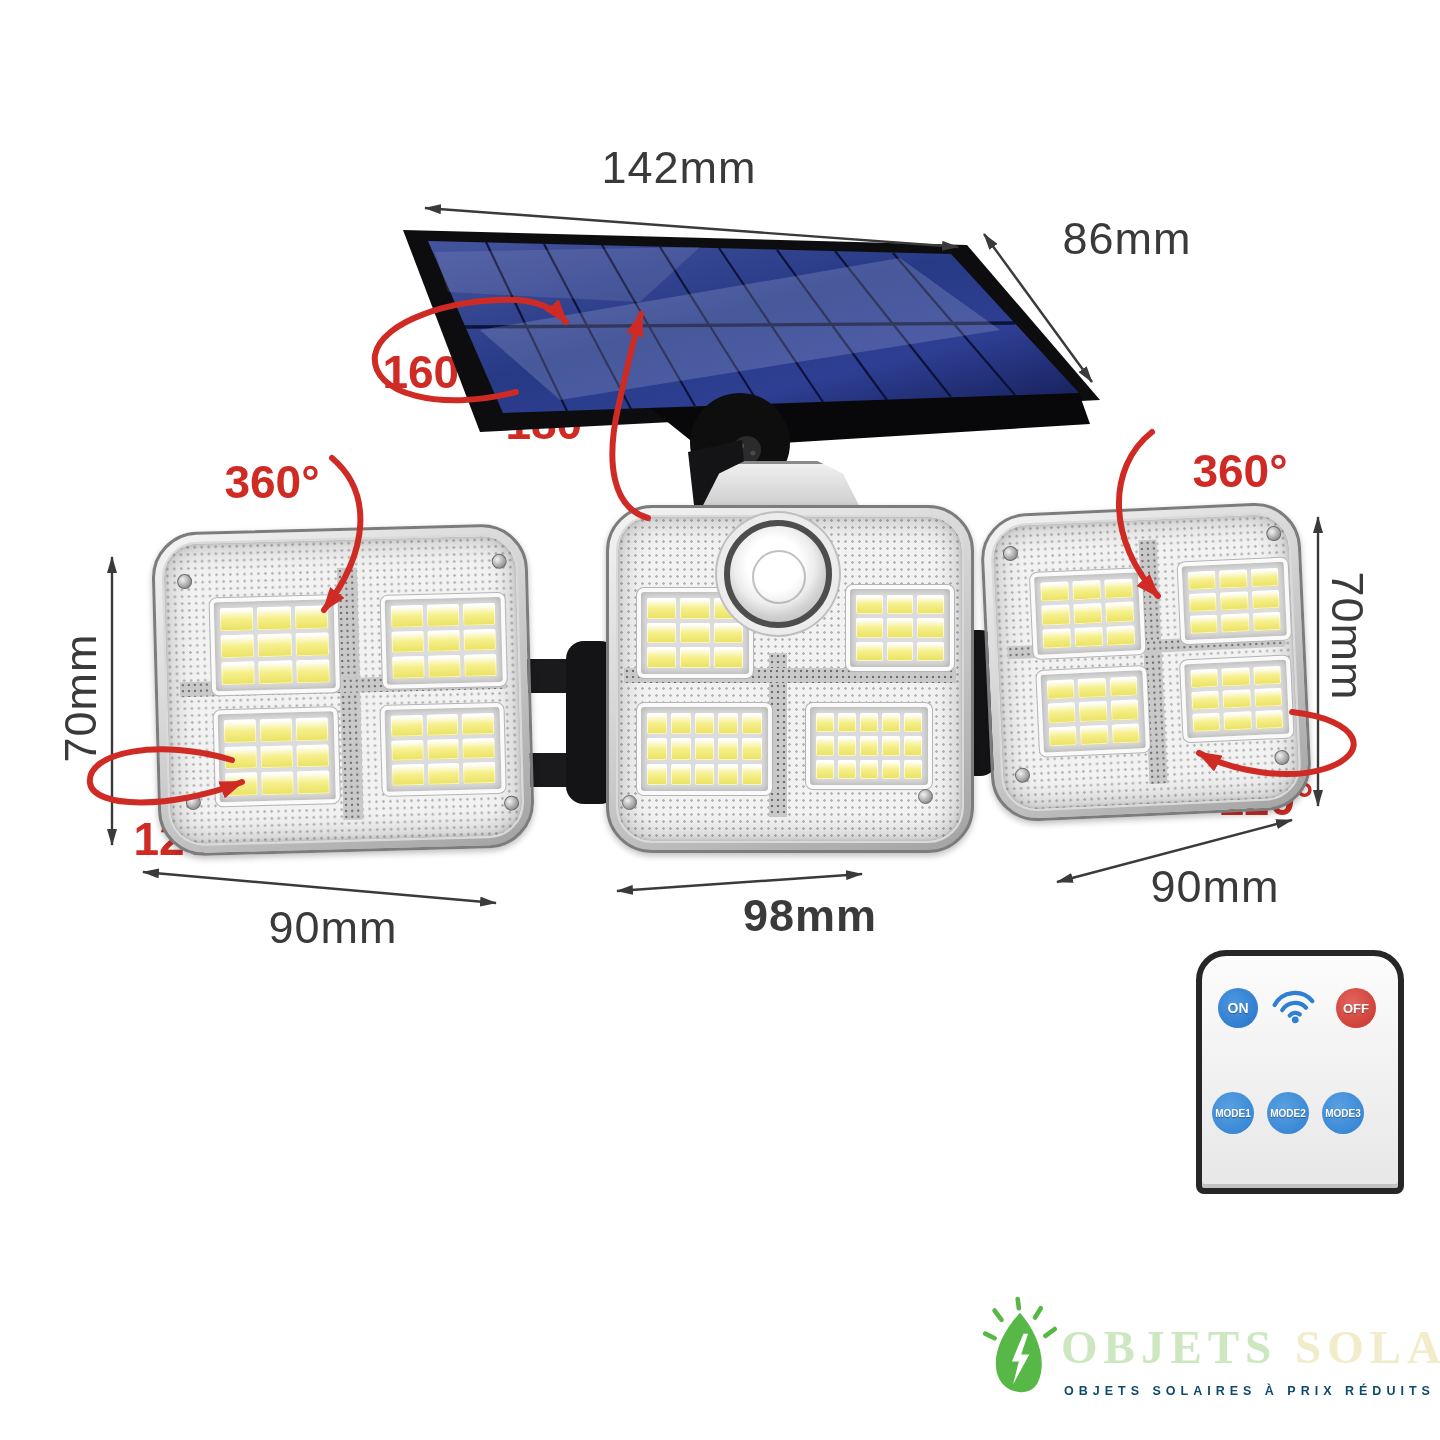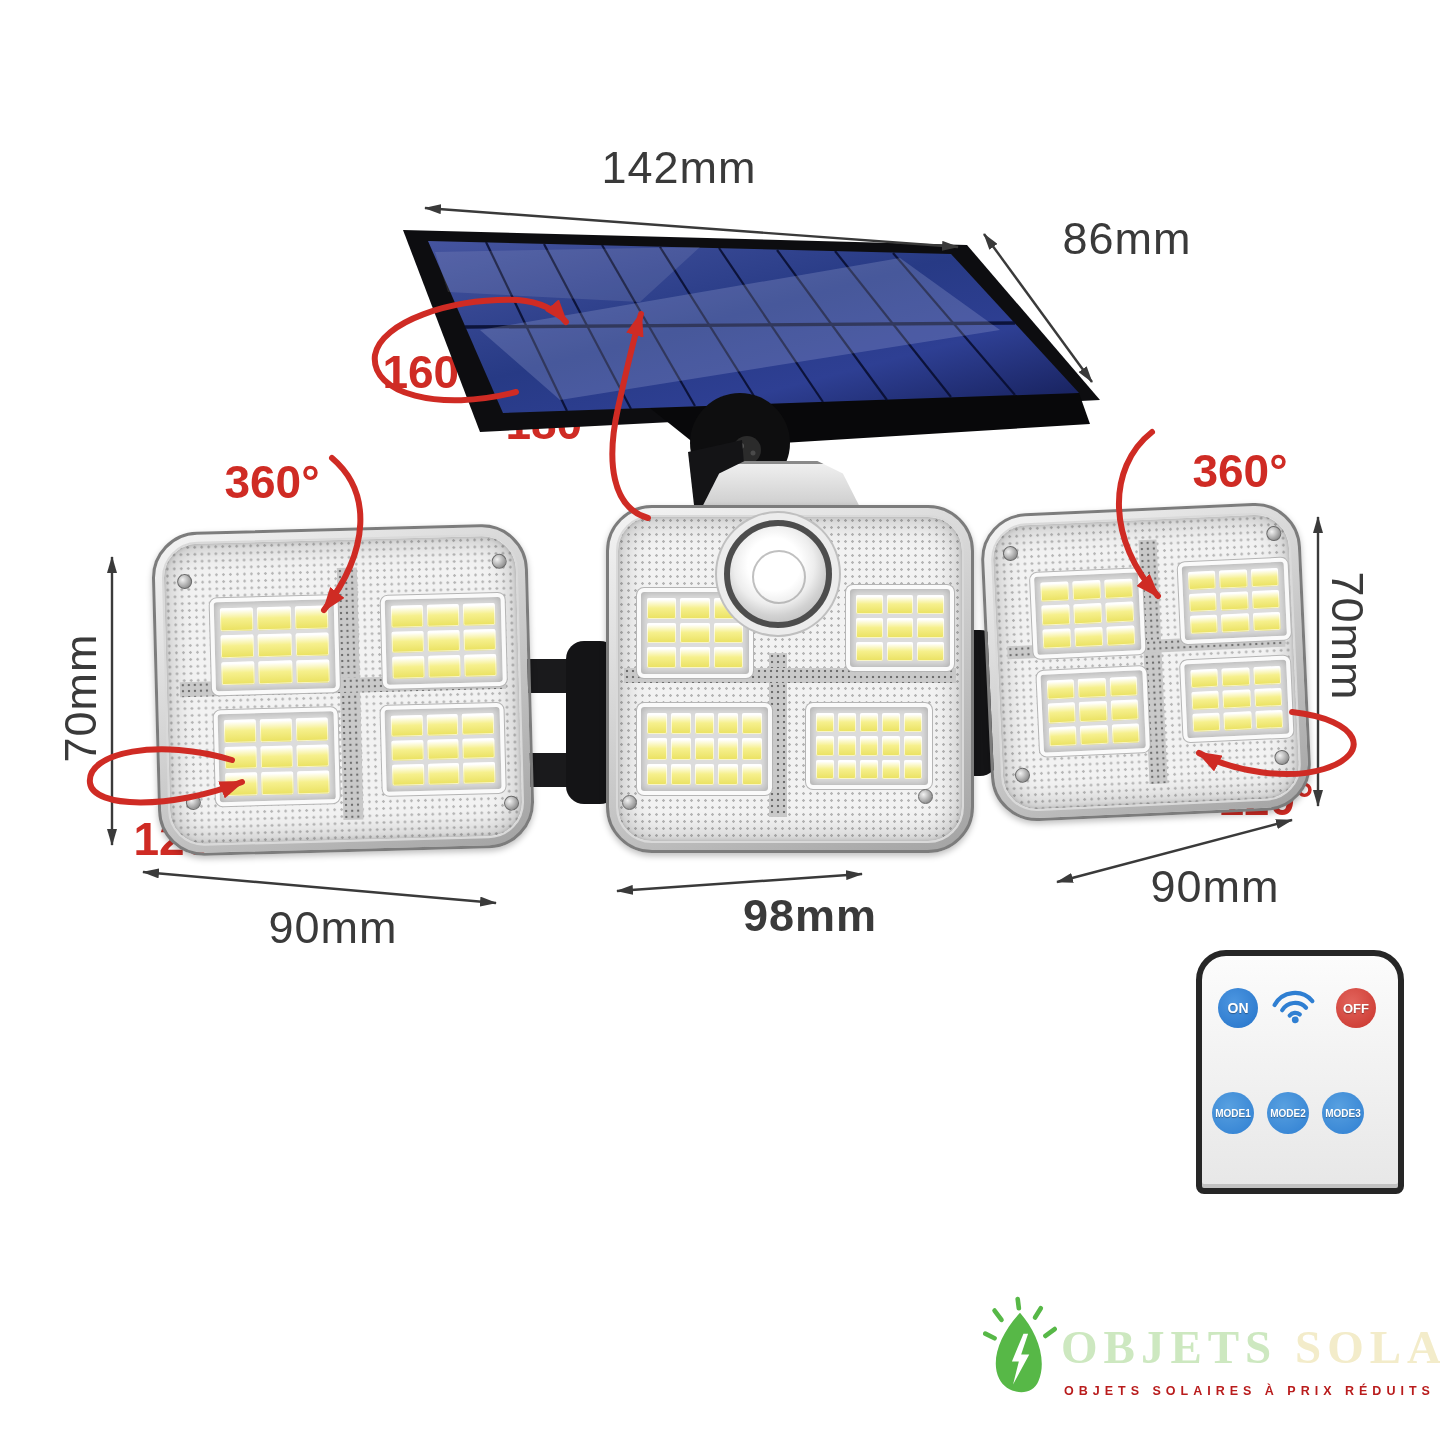--- a/index.html
+++ b/index.html
@@ -51,21 +51,21 @@
   .rbtn.off{left:134px;top:32px;width:40px;height:40px;background:radial-gradient(circle at 40% 35%,#e2645c,#c9342c);font-size:13px;}
   .rbtn.mode{width:42px;height:42px;background:radial-gradient(circle at 40% 35%,#58a0e0,#2f7fd2);
              font-size:10px;letter-spacing:0;top:136px;}
   .rbtn.m1{left:10px;} .rbtn.m2{left:65px;} .rbtn.m3{left:120px;}
   .wifi{position:absolute;left:69px;top:32px;transform:rotate(-6deg);}
   
   .logo{position:absolute;left:975px;top:1290px;width:465px;height:125px;z-index:2;}
   .brand{position:absolute;left:86px;top:30px;font-family:"Liberation Serif",serif;font-weight:bold;
          font-size:47px;letter-spacing:6px;white-space:nowrap;}
   .brand .g{color:#cde8c0;} .brand .y{color:#f3ecca;}
-  .tagline{position:absolute;left:89px;top:94px;font-size:12.5px;font-weight:bold;color:#b91c1c;
+  .tagline{position:absolute;left:89px;top:94px;font-size:12.5px;font-weight:bold;color:#0c4a6e;
            letter-spacing:5px;white-space:nowrap;}
 </style>
 </head>
 <body>
 
 <svg class="layer" width="1440" height="1440" viewBox="0 0 1440 1440" style="z-index:1">
   <defs>
     <linearGradient id="panelGrad" x1="0" y1="0" x2="1" y2="1">
       <stop offset="0" stop-color="#45549f"></stop>
         <stop offset="0.45" stop-color="#273a85"></stop>

